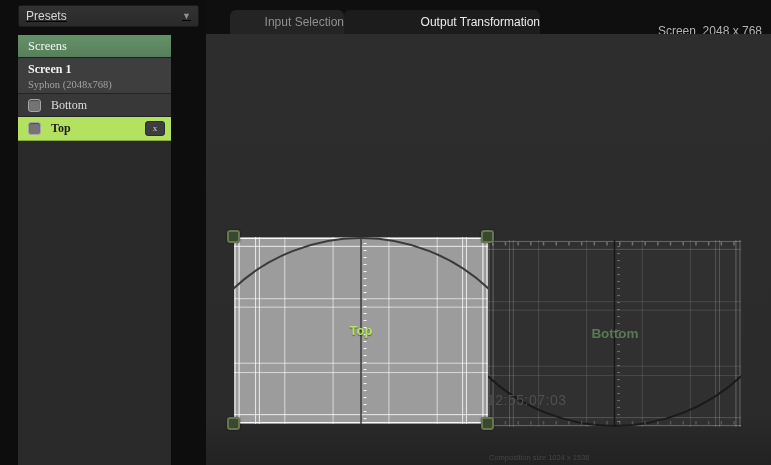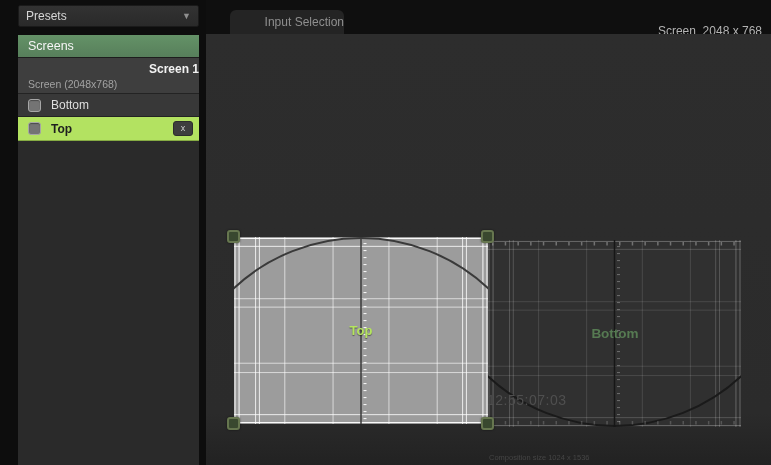--- a/index.html
+++ b/index.html
@@ -4,39 +4,40 @@
 <style>
   * { margin:0; padding:0; box-sizing:border-box; }
   html,body { width:771px; height:465px; overflow:hidden; }
   body { background:#0d0d0d; font-family:"Liberation Sans", sans-serif; }
   #app { position:relative; width:771px; height:465px; background:#0d0d0d; }
 
   
   .presets-bar {
     position:absolute; left:18px; top:5px; width:181px; height:22px;
     background:linear-gradient(#323232,#2a2a2a); border:1px solid #1a1a1a; border-radius:2px;
-    display:flex; align-items:center; padding:0 7px; cursor:pointer;
+    display:flex; align-items:center; padding:0 7px; cursor:pointer;text-decoration:underline;
   }
   .presets-bar .lbl { color:#d6d6d6; font-size:12px; flex:1; }
   .presets-bar .arrow { color:#8f8f8f; font-size:9px; }
 
   .panel {
-    position:absolute; left:18px; top:35px; width:181px; bottom:0;
+    position:absolute; left:18px; top:35px; width:153px; bottom:0;
     background:#2a2a2a;
+    font-family:Liberation Serif, serif;
   }
   .screens-header {
     height:23px; background:linear-gradient(#649267,#577f5b);
     border-bottom:1px solid #1d1d1d;
     color:#f5f5f5; font-size:12.5px; line-height:22px; padding-left:10px;
   }
   .screen-row {
     height:36px; background:#3e3e3e; border-bottom:1px solid #232323;
     padding:4px 0 0 10px; cursor:pointer;
   }
-  .screen-row .name { color:#f2f2f2; font-size:12px; font-weight:bold;text-align:right; }
+  .screen-row .name { color:#f2f2f2; font-size:12px; font-weight:bold; }
   .screen-row .sub { color:#a2a2a2; font-size:10.5px; margin-top:2px; }
 
   .surface-row {
     height:23px; display:flex; align-items:center; padding:0 6px 0 10px;
     border-bottom:1px solid #232323; cursor:pointer; background:#383838;
   }
   .surface-row.selected { height:24px; background:#b3e261; border-bottom:1px solid #86ab43; }
   .checkbox {
     width:13px; height:13px; border-radius:3px; background:#747474;
     border:1px solid #a6a6a6; box-shadow:inset 0 1px 1px rgba(0,0,0,.35);
@@ -105,38 +106,39 @@
   <div class="presets-bar">
     <span class="lbl">Presets</span>
     <span class="arrow">▼</span>
   </div>
 
   <div class="panel">
     <div class="screens-header">Screens</div>
 
     <div class="screen-row">
       <div class="name">Screen 1</div>
-      <div class="sub">Screen (2048x768)</div>
+      <div class="sub">Syphon (2048x768)</div>
     </div>
 
     <div class="surface-row">
       <span class="checkbox"></span>
       <span class="s-label">Bottom</span>
     </div>
 
     <div class="surface-row selected">
       <span class="checkbox"></span>
       <span class="s-label">Top</span>
       <span class="x-btn">x</span>
     </div>
   </div>
 
   <div class="main">
     <div class="tabbar">
       <div class="tab inactive">Input Selection</div>
+      <div class="tab active">Output Transformation</div>
       <div class="screen-size">Screen  2048 x 768</div>
     </div>
 
     <div class="canvas">
       <svg id="grid-bottom" class="grid-svg" width="253" height="187">
           <rect x="0" y="0" width="253" height="187" fill="#303030"></rect>
           <line x1="1.012" y1="0" x2="1.012" y2="187" stroke="rgba(255,255,255,0.26)" stroke-width="1"></line>
           <line x1="5.0600000000000005" y1="0" x2="5.0600000000000005" y2="187" stroke="rgba(255,255,255,0.26)" stroke-width="1"></line>
           <line x1="21.505000000000003" y1="0" x2="21.505000000000003" y2="187" stroke="rgba(255,255,255,0.18)" stroke-width="1"></line>
           <line x1="25.3" y1="0" x2="25.3" y2="187" stroke="rgba(255,255,255,0.18)" stroke-width="1"></line>

